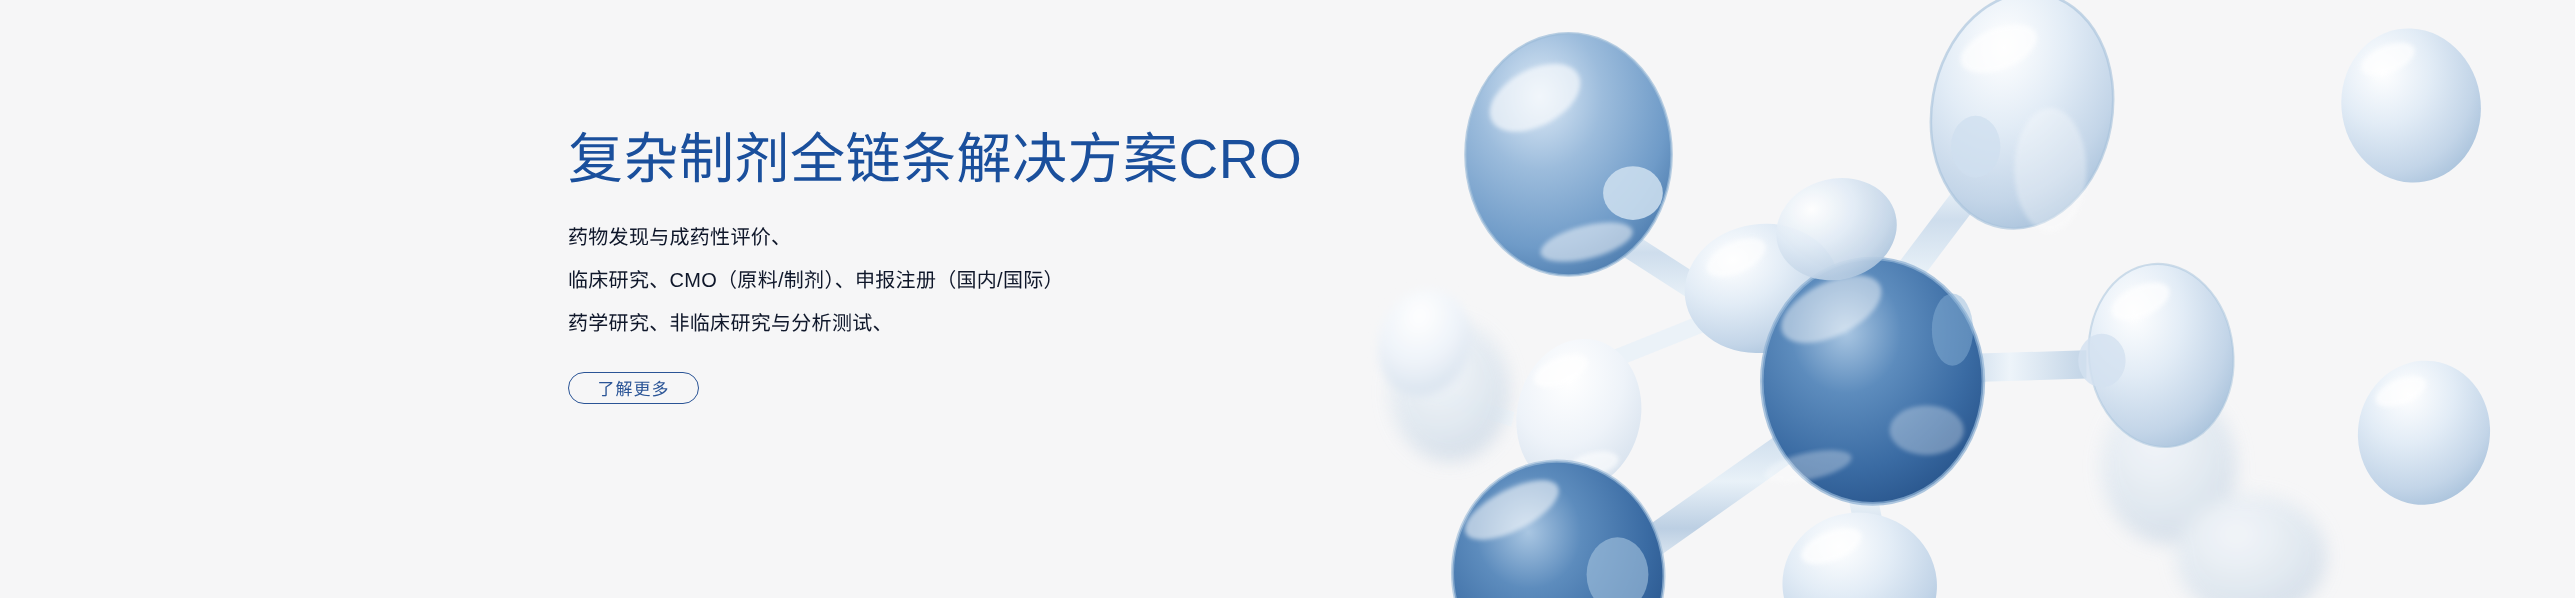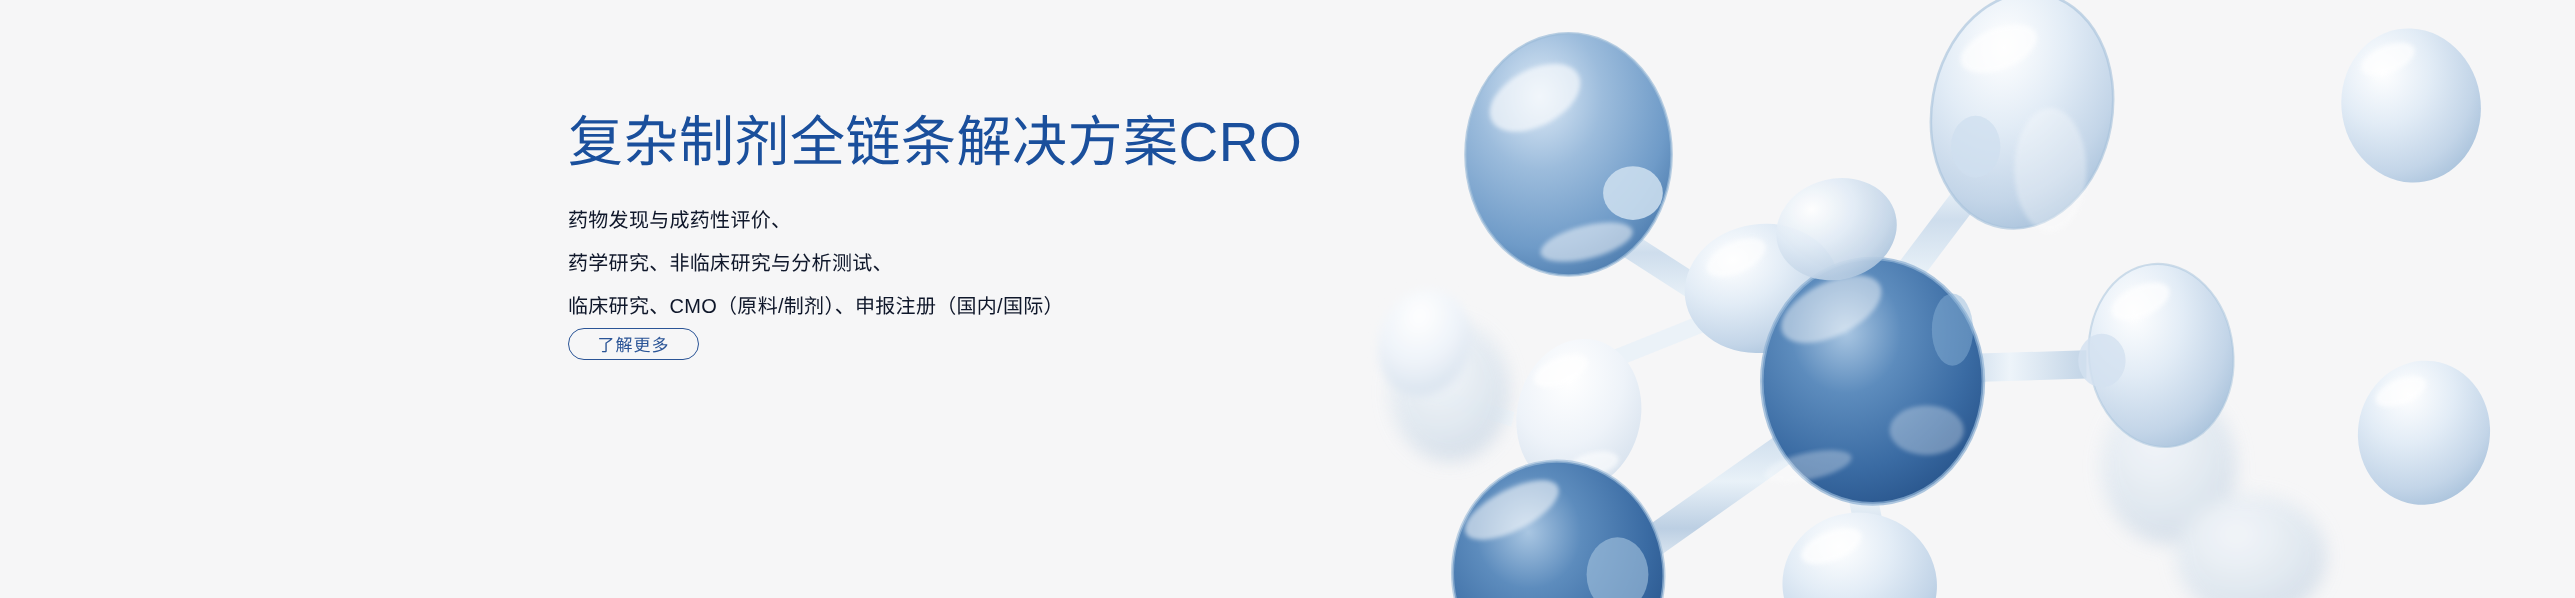--- a/index.html
+++ b/index.html
@@ -17,21 +17,21 @@
     width: 2576px;
     height: 598px;
     background: #f6f6f7;
     overflow: hidden;
   }
 
   
   .hero-copy {
     position: absolute;
     left: 568px;
-    top: 112px;
+    top: 129px;
     width: 876px;
     z-index: 5;
   }
 
   .hero-title {
     font-size: 55px;
     line-height: 1.12;
     font-weight: 500;
     color: #1a4f9c;
     letter-spacing: 0.5px;
@@ -48,20 +48,21 @@
     color: #0f172a;
     font-weight: 400;
     white-space: nowrap;
     letter-spacing: 0.3px;
   }
 
   .hero-cta {
     display: inline-flex;
     align-items: center;
     justify-content: center;
+    margin-top: 27px;
     width: 131px;
     height: 32px;
     border: 1.5px solid #2a5496;
     border-radius: 17.5px;
     background: transparent;
     color: #2a5496;
     font-size: 17px;
     letter-spacing: 1px;
     cursor: pointer;
     font-family: "Liberation Sans", "DejaVu Sans", sans-serif;
@@ -241,21 +242,21 @@
       </g>
     </svg>
   </div>
 
   <div class="hero-copy">
 
     <h1 class="hero-title">复杂制剂全链条解决方案CRO</h1>
 
     <div class="hero-subtitle">
       <p class="hero-subline">药物发现与成药性评价、</p>
+      <p class="hero-subline">临床研究、CMO（原料/制剂）、申报注册（国内/国际）</p>
       <p class="hero-subline">药学研究、非临床研究与分析测试、</p>
-      <p class="hero-subline">临床研究、CMO（原料/制剂）、申报注册（国内/国际）</p>
     </div>
 
     <button class="hero-cta">了解更多</button>
   </div>
 
 </div>
 
 
 </body></html>

